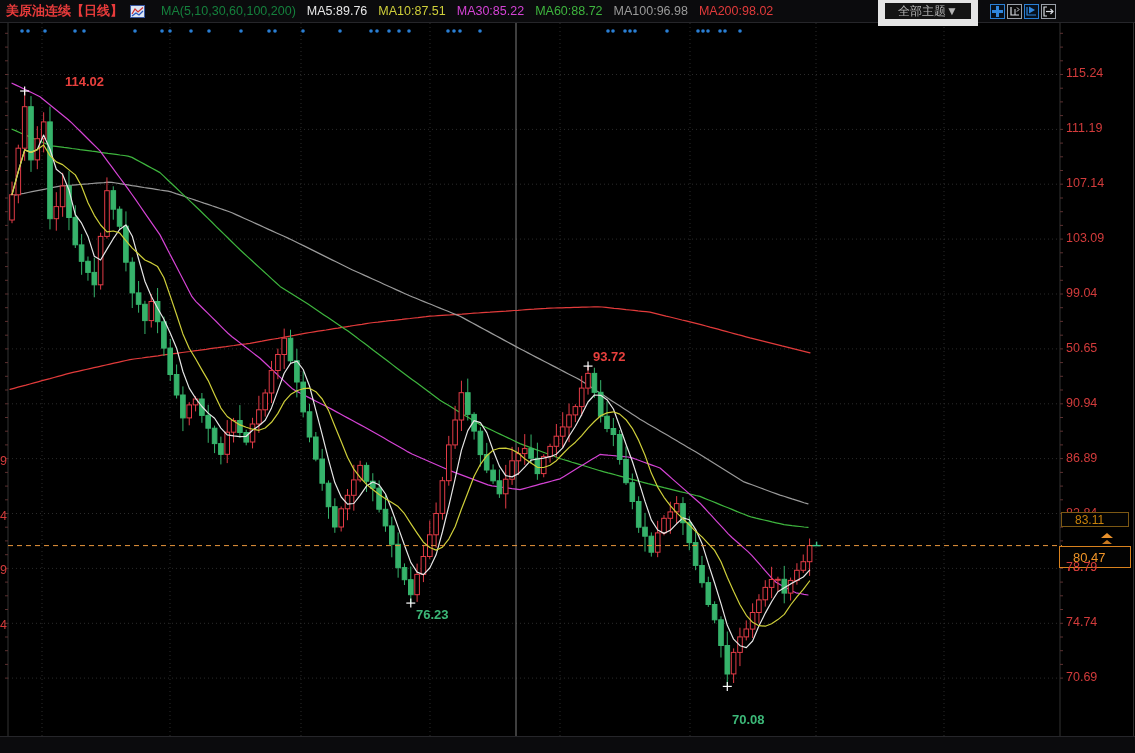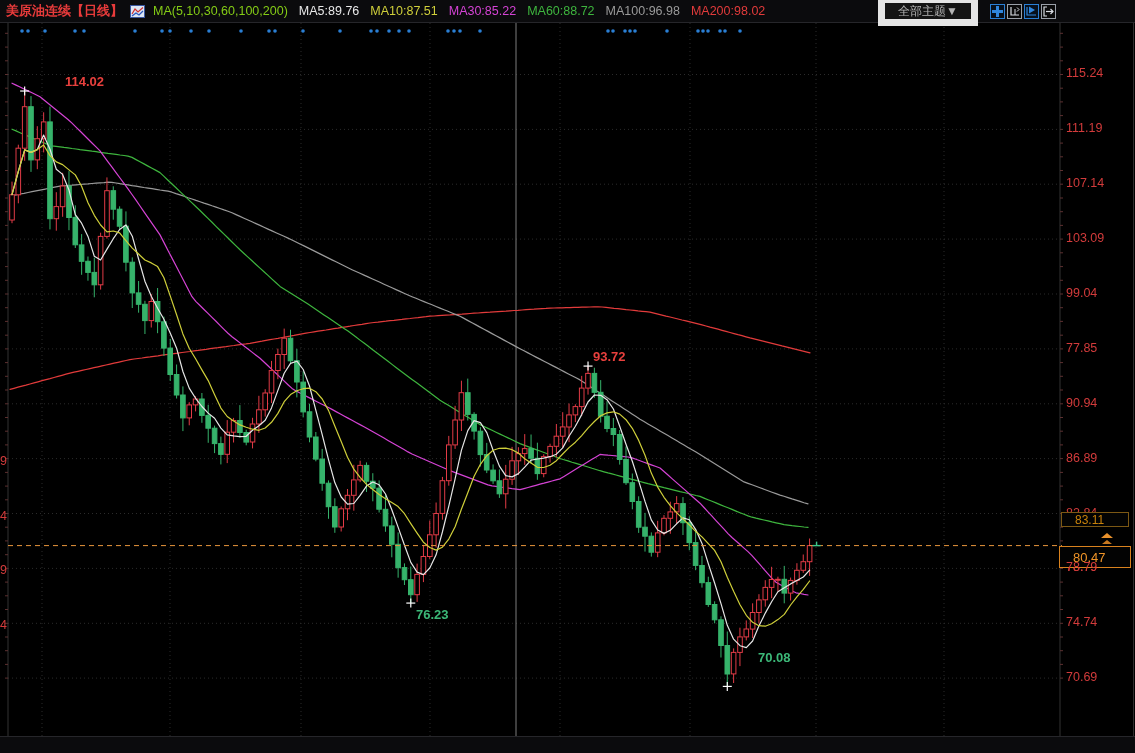--- a/index.html
+++ b/index.html
@@ -3,21 +3,21 @@
 <meta charset="utf-8">
 <style>
   html,body{margin:0;padding:0;background:#000;}
   body{width:1135px;height:753px;position:relative;overflow:hidden;
        font-family:"Liberation Sans","DejaVu Sans",sans-serif;-webkit-font-smoothing:antialiased;}
   
   #header{position:absolute;top:0;left:0;width:1135px;height:22px;background:#0b0b0d;
           border-bottom:1px solid #26262a;display:flex;align-items:center;z-index:5;}
   #header .sym{color:#e83b3b;font-weight:bold;font-size:13px;margin-left:6px;white-space:nowrap;}
   #header .mini-icon{width:15px;height:13px;margin-left:7px;flex:0 0 auto;}
-  #header .magroup{color:#84cc16;font-size:12.5px;margin-left:8px;white-space:nowrap;}
+  #header .magroup{color:#15803d;font-size:12.5px;margin-left:16px;white-space:nowrap;}
   #header .maval{font-size:12.5px;margin-left:11px;white-space:nowrap;}
   #spacer{flex:1;}
   #theme-dd{width:86px;height:16px;border:7px solid #e5e5e5;background:#141414;color:#b4b4b4;
             font-size:12px;text-align:center;line-height:16px;margin-right:12px;cursor:default;}
   .tbicon{width:15px;height:15px;margin-right:2px;flex:0 0 auto;}
   #toolbar{display:flex;align-items:center;margin-right:77px;}
   
   #footer{position:absolute;left:0;bottom:0;width:1135px;height:16px;background:#0b0b0d;
           border-top:1px solid #26262a;display:flex;align-items:center;z-index:5;}
   #footer span{font-size:12px;white-space:nowrap;}
@@ -518,21 +518,21 @@
   </svg>
 
 <div id="overlay">
   <div id="axis-layer">
       <div class="axlabel" style="top: 12px;">119.29</div>
       <div class="axlabel" style="top: 66px;">115.24</div>
       <div class="axlabel" style="top: 121px;">111.19</div>
       <div class="axlabel" style="top: 176px;">107.14</div>
       <div class="axlabel" style="top: 231px;">103.09</div>
       <div class="axlabel" style="top: 286px;">99.04</div>
-      <div class="axlabel" style="top: 341px;">77.85</div>
+      <div class="axlabel" style="top: 341px;">50.65</div>
       <div class="axlabel" style="top: 396px;">90.94</div>
       <div class="axlabel" style="top: 451px;">86.89</div>
       <div class="axlabel" style="top: 506px;">82.84</div>
       <div class="axlabel" style="top: 560px;">78.79</div>
       <div class="axlabel" style="top: 615px;">74.74</div>
       <div class="axlabel" style="top: 670px;">70.69</div>
       <div class="leftdigit" style="top: 454px;">9</div>
       <div class="leftdigit" style="top: 509px;">4</div>
       <div class="leftdigit" style="top: 563px;">9</div>
       <div class="leftdigit" style="top: 618px;">4</div>
@@ -541,21 +541,21 @@
   <div id="box-8311" class="pricebox">83.11</div>
   <div id="box-8047" class="pricebox">80.47</div>
   <svg id="up-arrows" viewBox="0 0 16 13">
     <polygon points="8,0 14,5 2,5" fill="#e8912c"></polygon>
     <polygon points="8,7 13,11 3,11" fill="#c87820"></polygon>
   </svg>
   <div id="anno-layer">
       <div class="extreme" style="color: rgb(232, 64, 61); left: 30px; top: 74px; margin-left: 35px;">114.02</div>
       <div class="extreme" style="color: rgb(60, 184, 120); left: 416px; top: 607px;">76.23</div>
       <div class="extreme" style="color: rgb(232, 64, 61); left: 593px; top: 349px;">93.72</div>
-      <div class="extreme" style="color: rgb(60, 184, 120); left: 732px; top: 650px; margin-left: 26px;">70.08</div>
+      <div class="extreme" style="color: rgb(60, 184, 120); left: 732px; top: 712px;">70.08</div>
     </div>
 </div>
 
 <div id="footer">
   <span class="f1"></span>
   <span class="f2"></span>
   <span class="f3"></span>
   <span class="f4"></span>
 </div>
 

